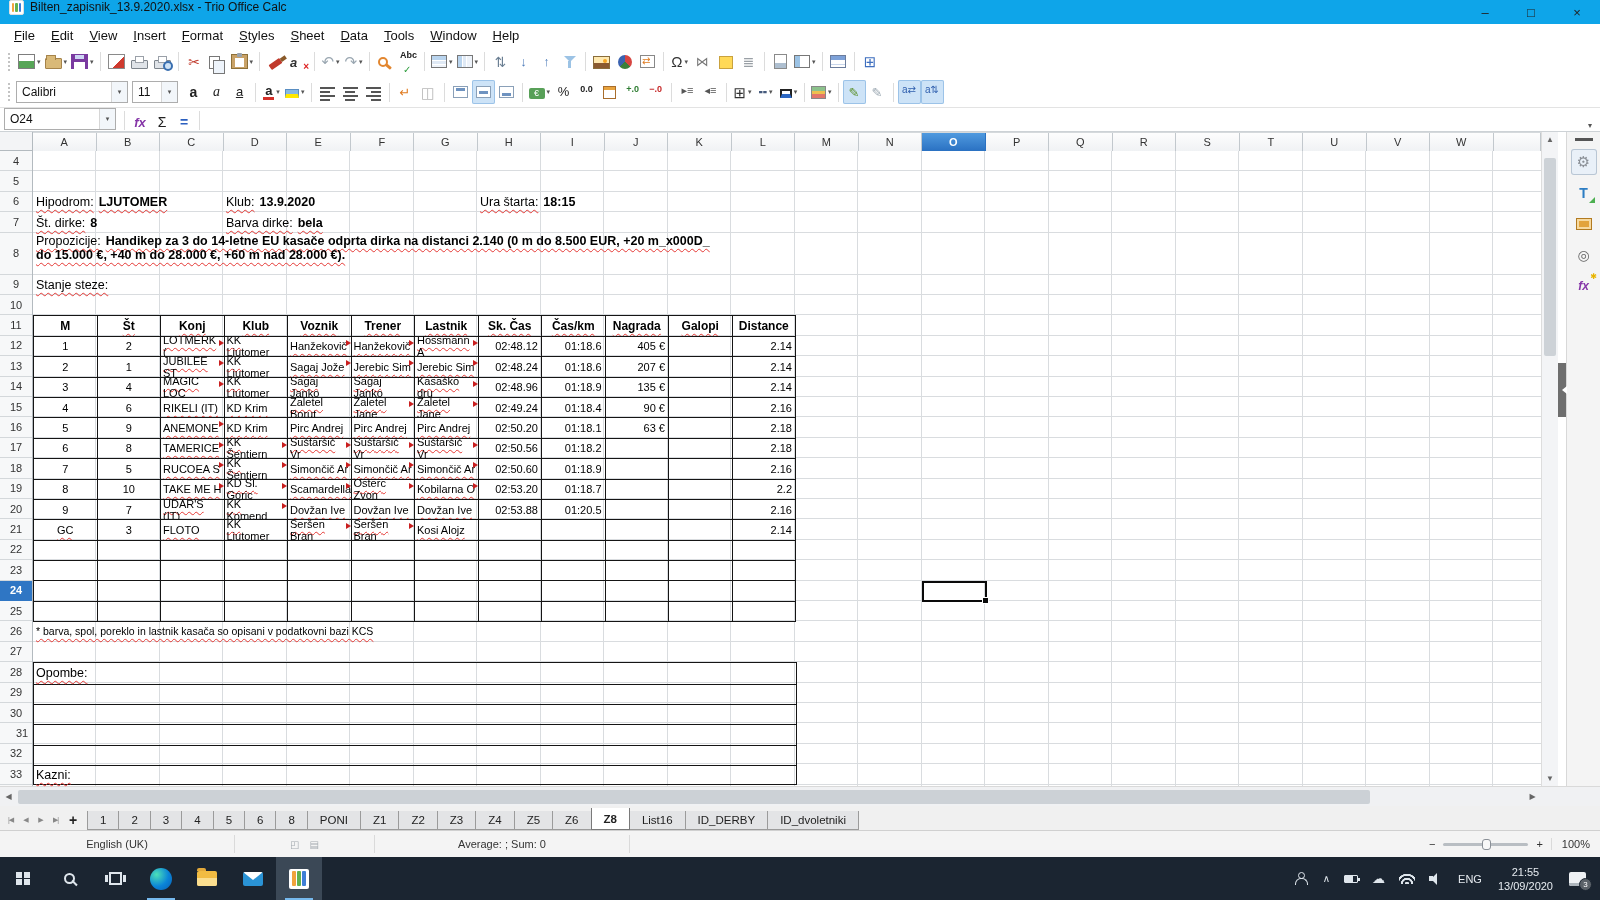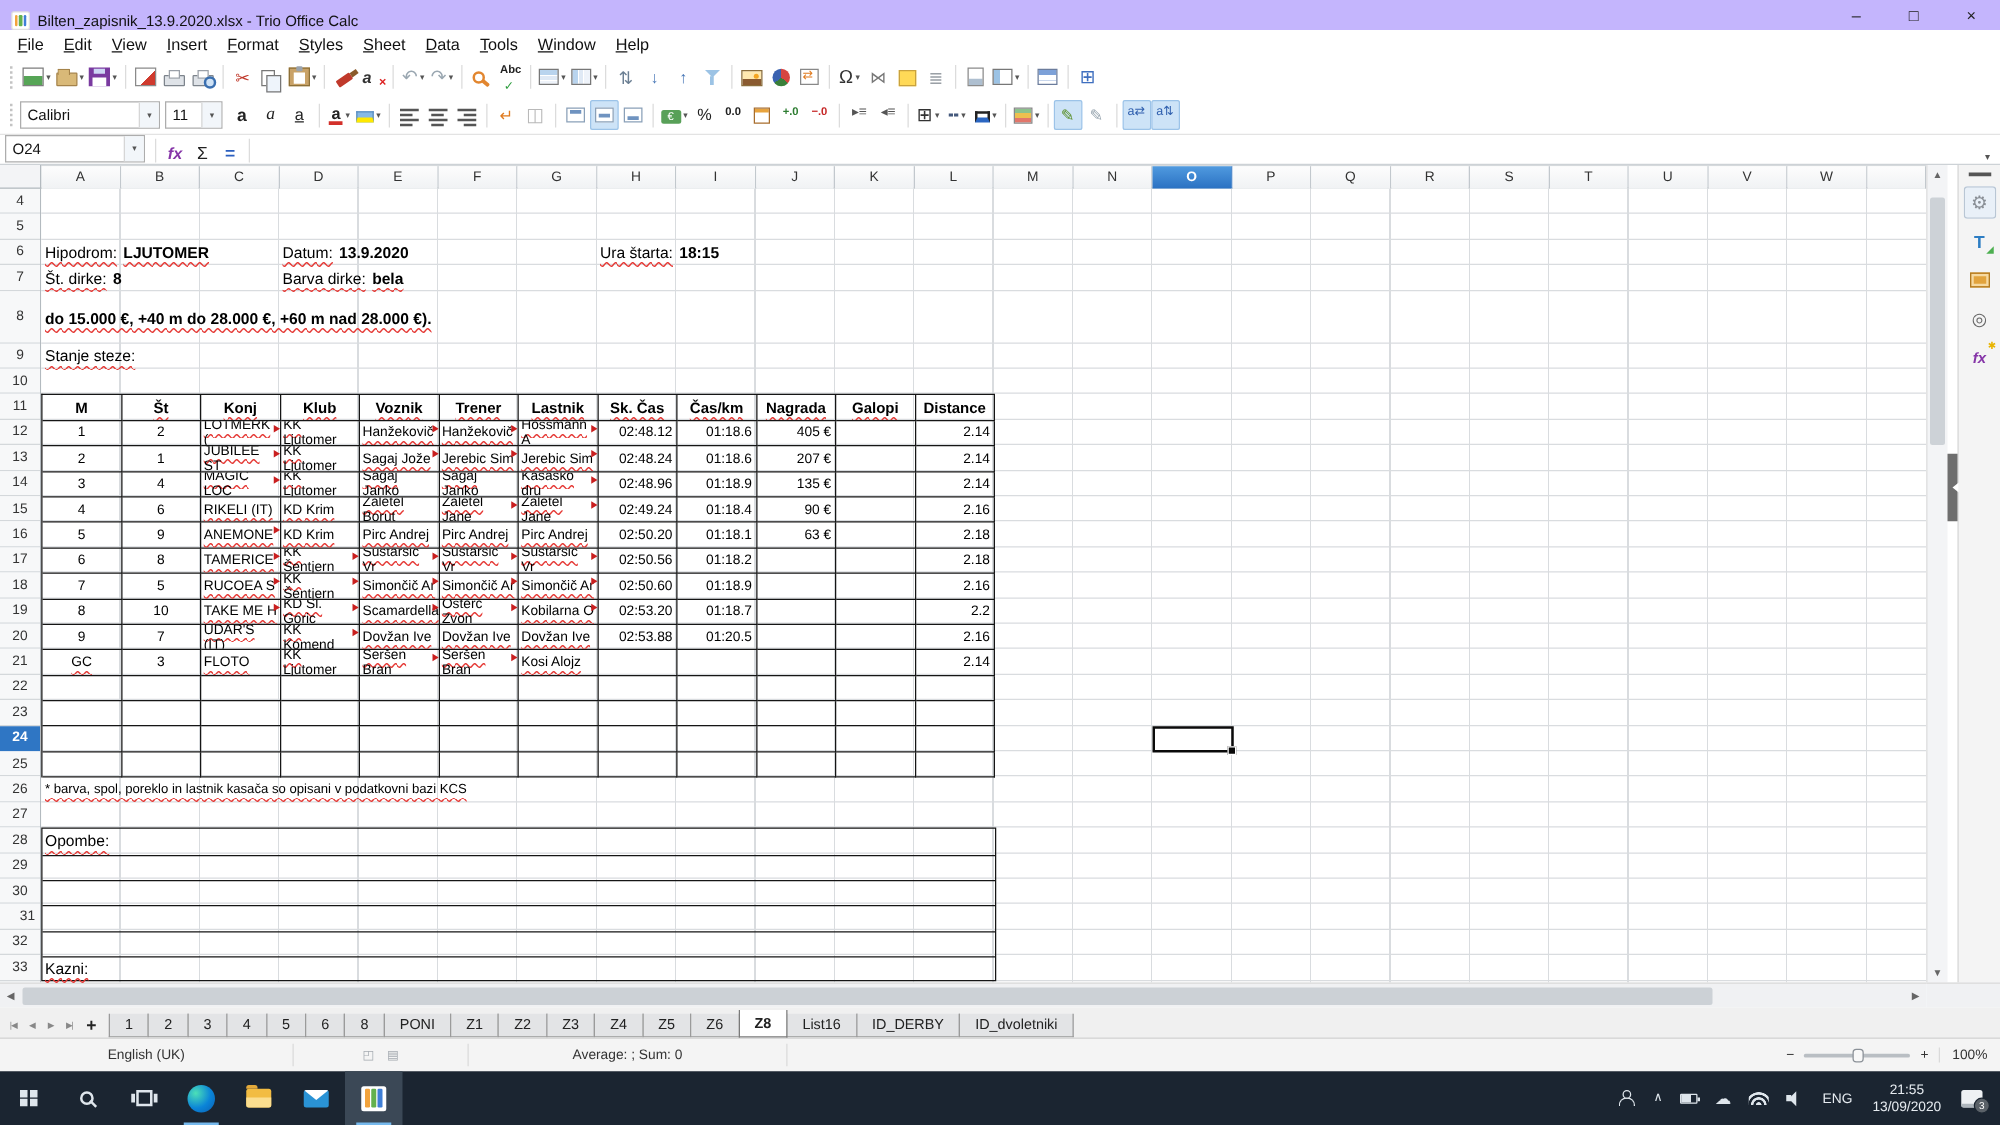--- a/index.html
+++ b/index.html
@@ -1,21 +1,21 @@
 <!DOCTYPE html>
 <html><head>
 <meta charset="utf-8">
 <style>
 *{margin:0;padding:0;box-sizing:border-box}
 html,body{background:#222}
 body{font-family:"Liberation Sans","DejaVu Sans",sans-serif}
 #app{position:relative;width:1600px;height:900px;background:#fff;overflow:hidden}
 
 
-.titlebar{position:absolute;left:0;top:0;right:0;height:24px;background:#c4b5fd;display:flex;align-items:flex-end}
+.titlebar{position:absolute;left:0;top:0;right:0;height:24px;background:#0ea5e9;display:flex;align-items:flex-start}
 .app-icon{width:15px;height:15px;margin:0 6px 0 9px;background:#fff;border:1px solid #e0e0e0;border-radius:2px;display:flex;gap:1px;padding:2px 2px}
 .app-icon i{flex:1;border-radius:1px}
 .title{font-size:12px;color:#111}
 .win-btns{margin-left:auto;display:flex;height:100%}
 .win-btn{width:46px;display:flex;align-items:center;justify-content:center;font-size:13px;color:#222}
 
 
 .menubar{position:absolute;top:24px;left:0;right:0;height:22px;display:flex;align-items:center;background:#fff;font-size:13px;color:#111;padding-left:6px}
 .menu-item{padding:2px 8px;cursor:default}
 .menu-item u{text-decoration:underline}
@@ -575,34 +575,38 @@
       <div class="rh" style="top: 613.2px; height: 20.4px;">33</div>
     </div>
 
   <div class="gridarea" id="gridarea">
 
     <div class="cl" style="top:41px;left:3px">
         <span class="sp">Hipodrom:</span>
         <b class="sp">LJUTOMER</b>
       </div>
     <div class="cl" style="top:41px;left:193px">
-        <span class="sp">Datum:</span>
+        <span class="sp">Klub:</span>
         <b>13.9.2020</b>
       </div>
     <div class="cl" style="top:41px;left:447px">
         <span class="sp">Ura štarta:</span>
         <b>18:15</b>
       </div>
     <div class="cl" style="top:61.5px;left:3px">
         <span class="sp">Št. dirke:</span>
         <b>8</b>
       </div>
     <div class="cl" style="top:61.5px;left:193px">
         <span class="sp">Barva dirke:</span>
         <b class="sp">bela</b>
+      </div>
+    <div class="cl" style="top:83px;height:14px;left:3px">
+        <span class="sp">Propozicije:</span>
+        <b class="sp">Handikep za 3 do 14-letne EU kasače odprta dirka na distanci 2.140 (0 m do 8.500 EUR, +20 m_x000D_</b>
       </div>
     <div class="cl" style="top:97px;height:14px;left:3px">
         <b class="sp">do 15.000 €, +40 m do 28.000 €, +60 m nad 28.000 €).</b>
       </div>
     <div class="cl" style="top:124px;left:3px">
         <span class="sp">Stanje steze:</span>
       </div>
     <div class="cl" style="top:470.4px;left:3px;font-size:10.5px">
         <span class="sp">* barva, spol, poreklo in lastnik kasača so opisani v podatkovni bazi KCS</span>
       </div>

